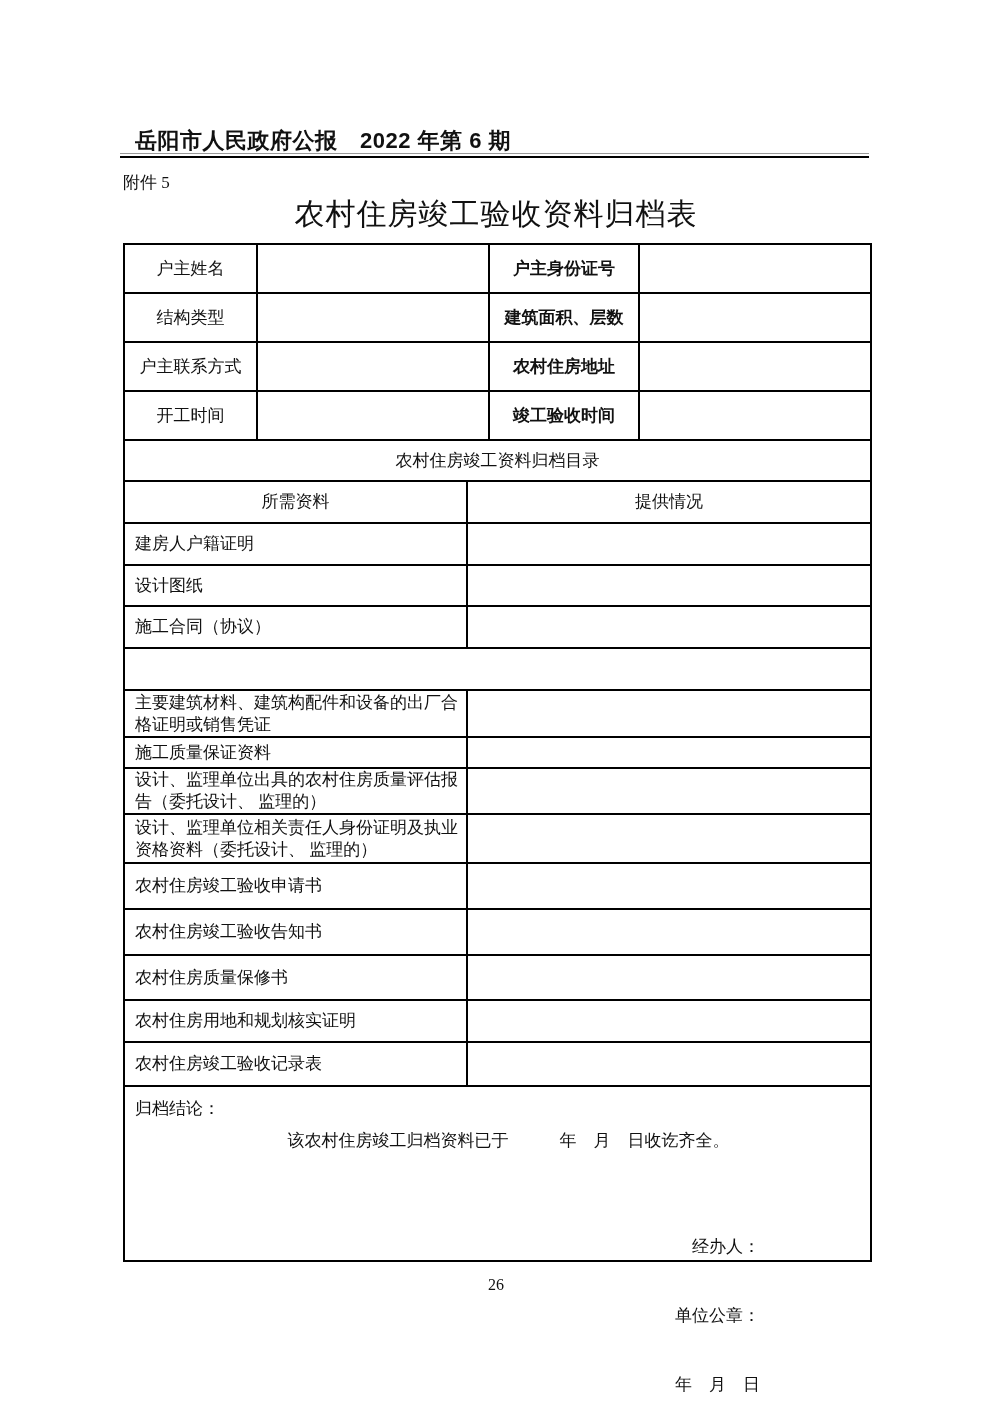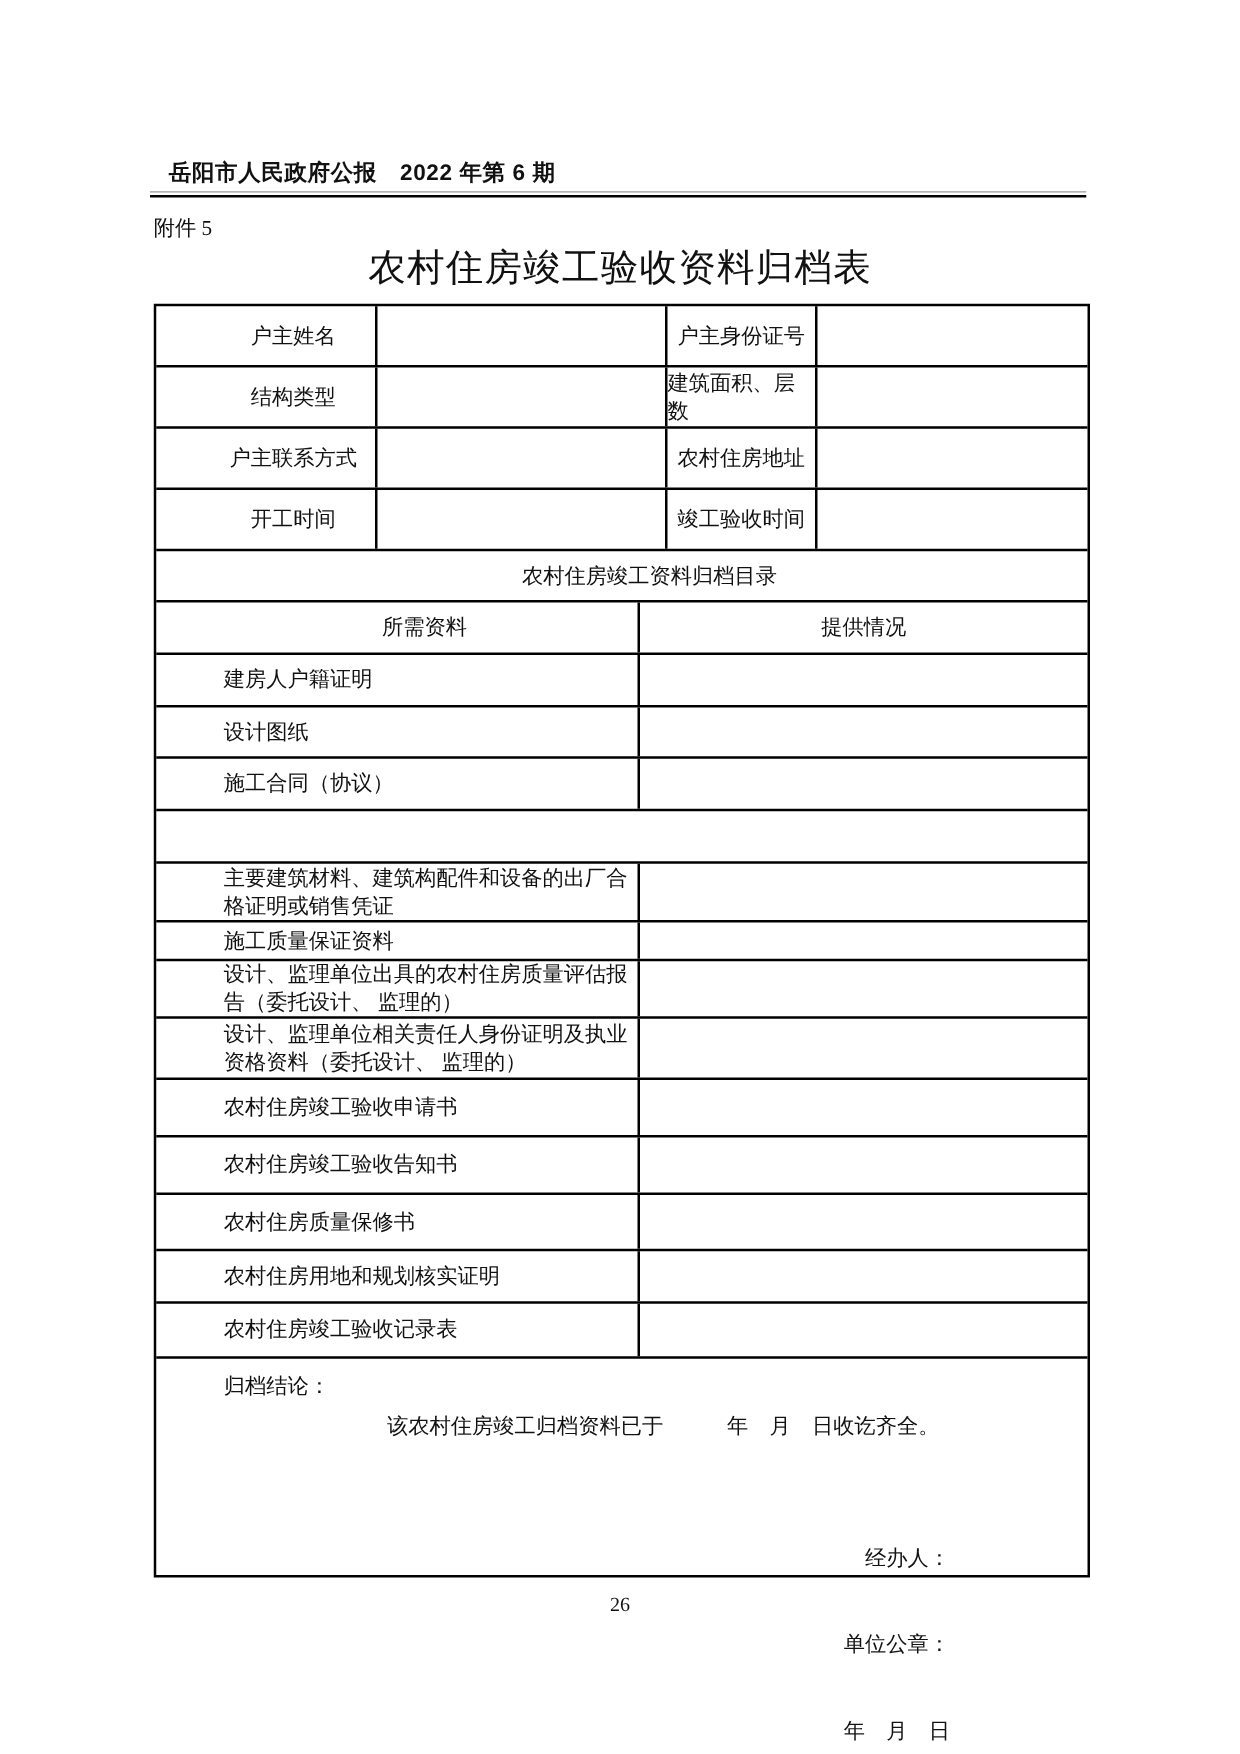--- a/index.html
+++ b/index.html
@@ -13,21 +13,21 @@
     position: relative;
     width: 992px;
     height: 1403px;
     background: #ffffff;
     overflow: hidden;
   }
   .gazette-header {
     position: absolute;
     left: 135px;
     top: 126px;
-    font-size: 18px;
+    font-size: 22px;
     font-weight: bold;
     font-family: "Liberation Sans", "DejaVu Sans", sans-serif;
     letter-spacing: 0.5px;
     white-space: pre;
   }
   .header-rule {
     position: absolute;
     left: 120px;
     top: 153px;
     width: 749px;
@@ -58,37 +58,36 @@
     top: 243px;
     width: 749px;
     border: 2px solid #000;
     box-sizing: border-box;
     background: #fff;
   }
   .row {
     display: flex;
     border-bottom: 2px solid #000;
     box-sizing: border-box;
-    padding-left: 44px;
   }
   .row:last-child { border-bottom: none; }
   .cell {
     box-sizing: border-box;
     border-right: 2px solid #000;
     display: flex;
     align-items: center;
     justify-content: center;
     font-size: 17px;
     line-height: 22px;
     overflow: hidden;
   }
   .cell:last-child { border-right: none; }
   .c1 { width: 133px; }
   .c2 { width: 232px; }
-  .c3 { width: 120px; }
+  .c3 { width: 150px; font-weight: bold; }
   .c4 { flex: 1; }
   .left-col { width: 343px; }
   .right-col { flex: 1; }
   .item-label {
     justify-content: flex-start;
     text-align: left;
     padding: 2px 8px 2px 10px;
   }
   .full-cell { flex: 1; }
   .conclusion-row {

